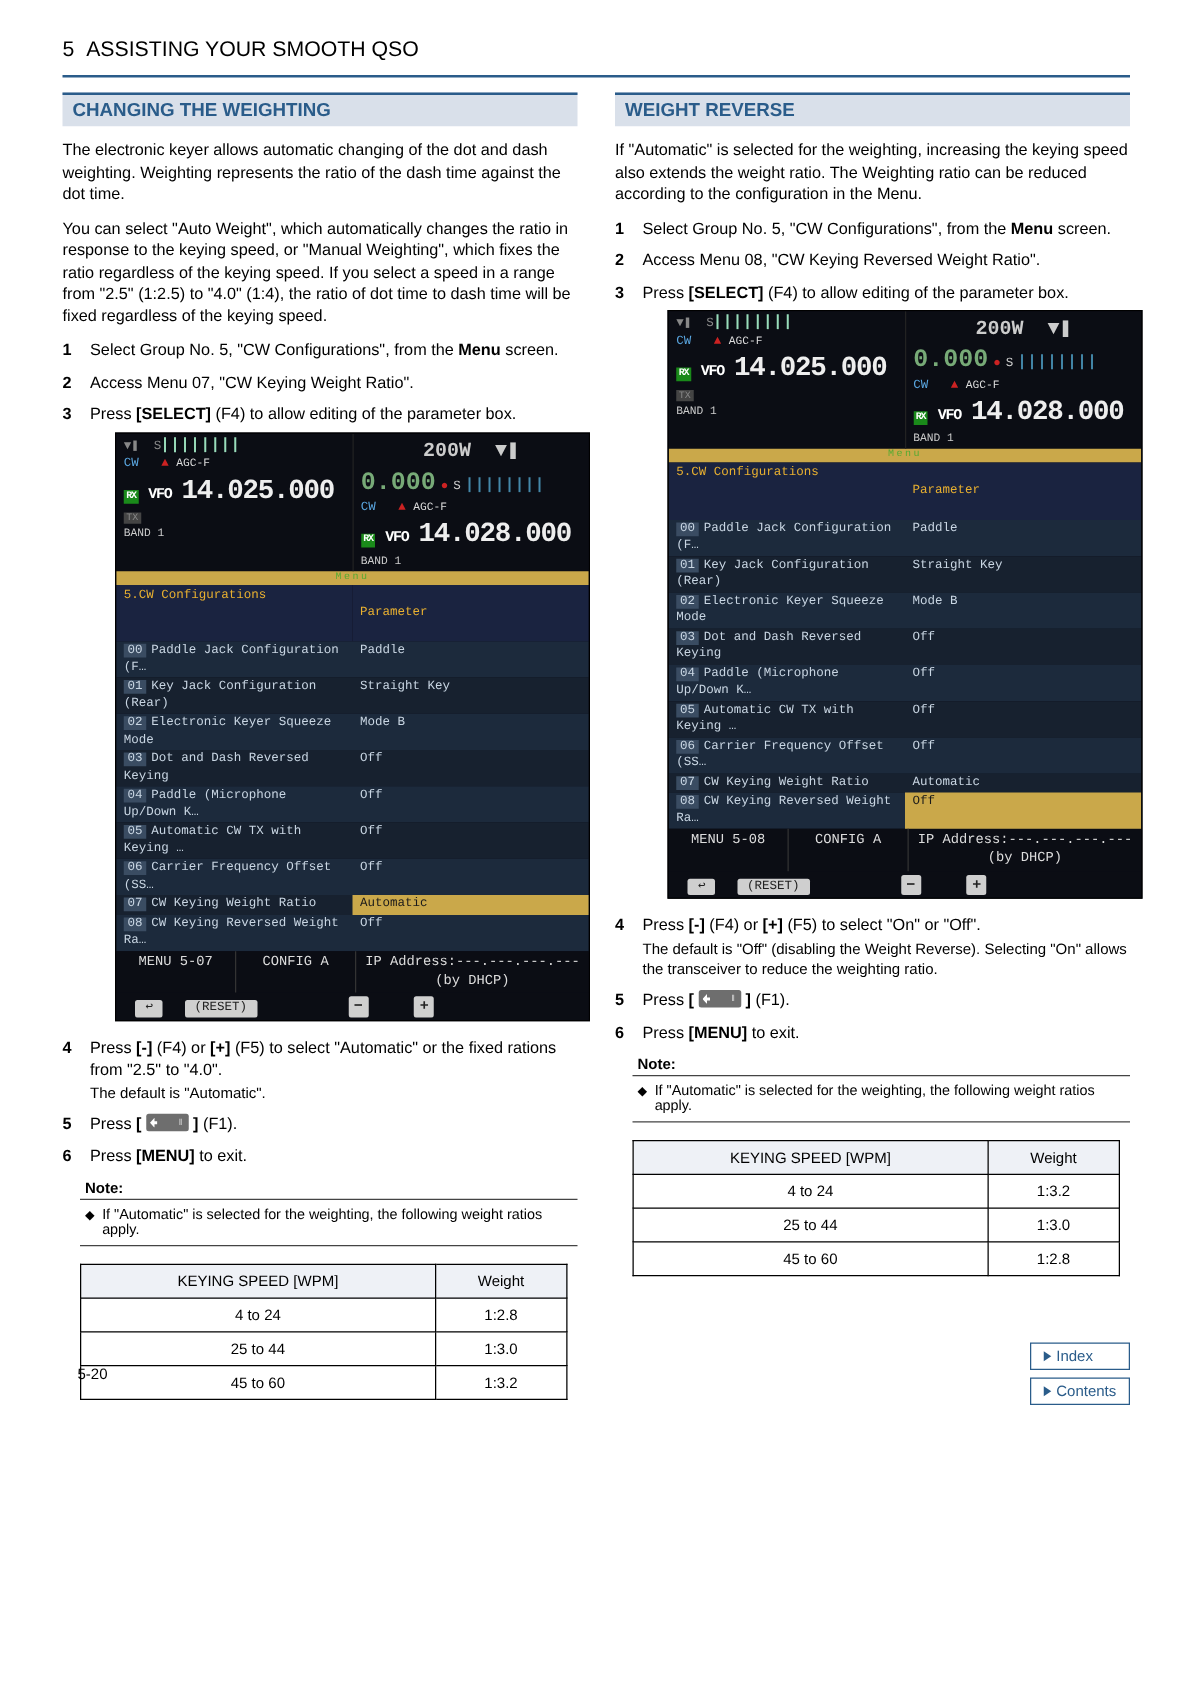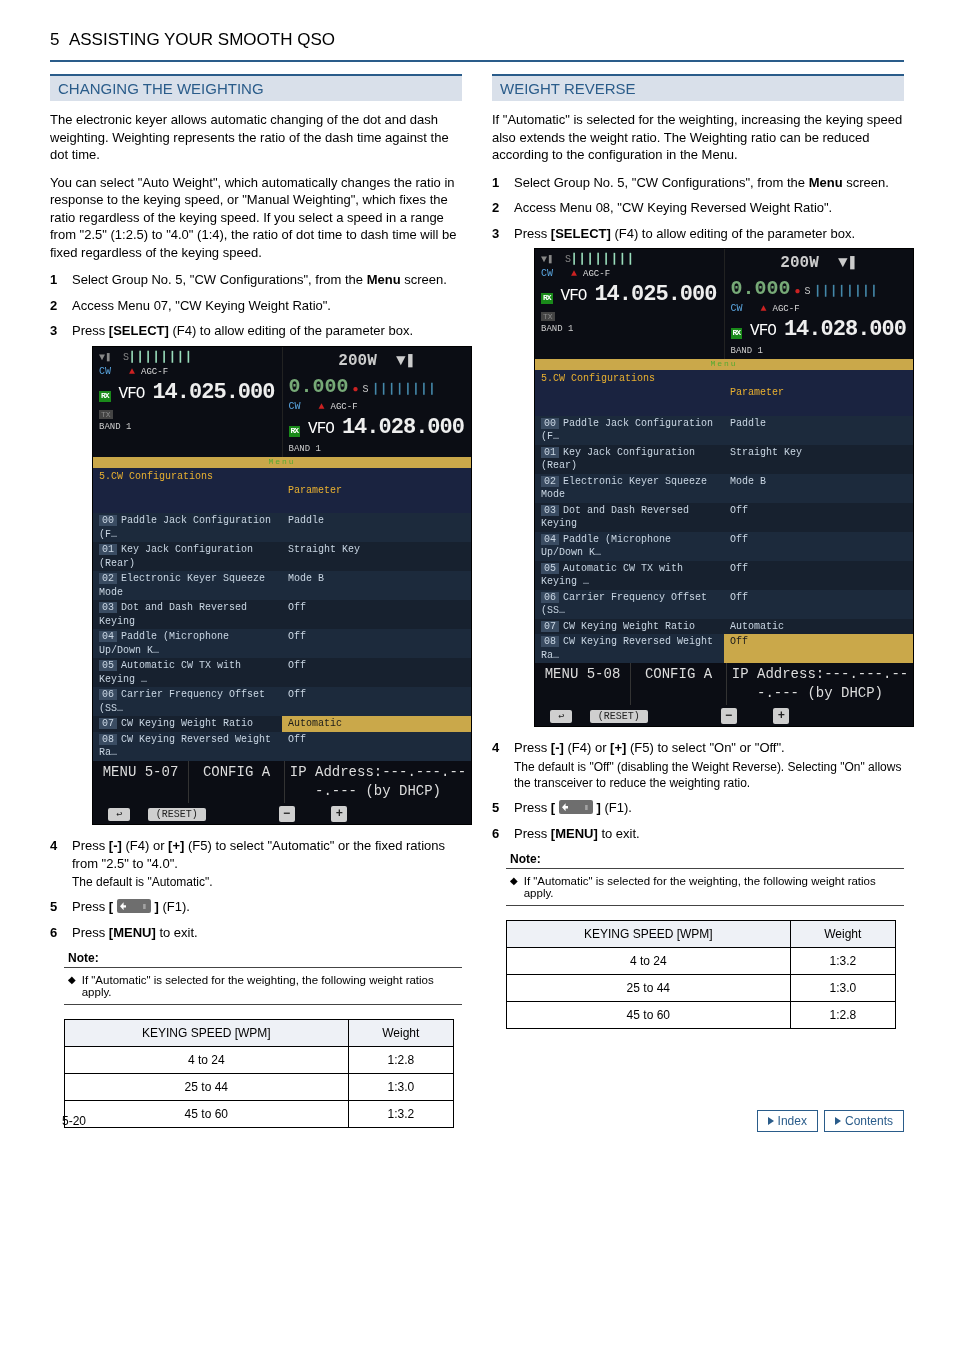--- a/index.html
+++ b/index.html
@@ -1,68 +1,68 @@
 <!DOCTYPE html>
 <html><head>
 <meta charset="utf-8">
 <style>
   * { box-sizing: border-box; margin: 0; padding: 0; }
   body { font-family: Arial, Helvetica, sans-serif; font-size: 13px; color: #000; background: #fff; width: 954px; padding: 30px 50px 24px 50px; position: relative; }
   .page-header { font-size: 17px; margin-bottom: 10px; }
   .hr-rule { border: none; border-top: 2px solid #2a5c8a; margin-bottom: 12px; }
   .columns { display: flex; gap: 30px; }
   .col { flex: 1; min-width: 0; }
-  .sect-title { background: #d9e0ea; color: #2a5c8a; font-weight: normal; font-size: 15px; padding: 4px 8px; margin-bottom: 10px; border-top: 2px solid #2a5c8a; }
+  .sect-title { background: #d9e0ea; color: #2a5c8a; font-weight: bold; font-size: 15px; padding: 4px 8px; margin-bottom: 10px; border-top: 2px solid #2a5c8a; }
   p { font-size: 13px; line-height: 1.35; margin-bottom: 10px; }
   ol.steps { list-style: none; padding-left: 0; counter-reset: step; }
   ol.steps > li { counter-increment: step; position: relative; padding-left: 22px; margin-bottom: 8px; font-size: 13px; line-height: 1.35; }
   ol.steps > li::before { content: counter(step); position: absolute; left: 0; top: 0; font-weight: bold; font-size: 13px; }
   .subtext { font-size: 12px; display: block; margin-top: 2px; }
   .figure { border: 1px solid #000; background:#0b0d14; margin: 6px 0 12px 20px; width: 380px; padding:0; overflow:hidden; font-family: "Courier New", monospace; }
   .fig-top { display:flex; background:#0b0d14; color:#ccc; font-size:10px; }
   .fig-half { flex:1; padding:4px 6px 2px 6px; position:relative; }
   .fig-half + .fig-half { border-left:1px solid #222; }
   .fig-watt { font-size:16px; color:#ccc; text-align:center;font-weight:bold; }
   .fig-cw { color:#5aa6e0; font-size:10px; }
   .fig-big { color:#eee; font-size:22px; font-weight:bold; letter-spacing:-1px; display:flex; align-items:baseline; gap:8px; }
-  .fig-vfo { font-size:16px; color:#fff; font-weight:normal; }
+  .fig-vfo { font-size:12px; color:#fff; font-weight:bold; }
   .fig-rx { background:#1a8a1a; color:#fff; font-size:8px; padding:0 2px; }
   .fig-tx { background:#444; color:#888; font-size:8px; padding:0 2px; }
   .fig-agc { font-size:9px; color:#ddd; }
   .fig-tri { color:#c22; }
   .fig-band { text-align:left; font-size:9px; color:#ccc; }
   .fig-menu-strip { background:#caa84a; color:#5a3; font-size:8px; text-align:center; letter-spacing:2px; }
   .fig-grouphdr { display:flex; font-size:10px; }
   .fig-grouphdr .g1 { flex:1; background:#1a2340; color:#e8b030; padding:2px 6px; }
   .fig-grouphdr .g2 { flex:1; background:#1a2340; color:#e8b030; padding:16px 6px; }
   .fig-row { display:flex; font-size:10px; color:#c9d6e3; background:#1c2a3c; }
   .fig-row.alt { background:#17212f; }
   .fig-row.sel .v { background:#caa84a; color:#1a1a1a; }
   .fig-row .k { flex:1; padding:1px 6px; }
   .fig-row .kn { background:#3a4c62; color:#c9d6e3; padding:0 3px; margin-right:4px; }
   .fig-row .v { flex:1; padding:1px 6px; }
-  .fig-bot { display:flex; background:#0b0d14; color:#ddd; font-size:14px; }
+  .fig-bot { display:flex; background:#0b0d14; color:#ddd; font-size:11px; }
   .fig-bot .seg { flex:1; text-align:center; padding:2px 2px; border-right:1px solid #333; }
   .fig-bot .seg:last-child { border-right:none; }
   .fig-bot2 { display:flex; background:#0b0d14; }
   .fig-bot2 .s { flex:1; text-align:center; padding:2px; }
   .fig-ico { background:#cfcfcf; color:#222; font-size:10px; display:inline-block; padding:0 8px; border-radius:2px; }
   .fig-pm { background:#cfcfcf; color:#222; display:inline-block; width:16px; font-size:12px; font-weight:bold; border-radius:2px; }
   .key-ico { display:inline-block; background:#6e6e6e; color:#fff; width:34px; height:14px; text-align:left; font-size:10px; line-height:14px; border-radius:2px; vertical-align:-2px; position:relative; }
   .key-ico::before{ content:""; position:absolute; left:3px; top:3px; width:6px; height:8px; background:#fff; clip-path: polygon(0 35%, 40% 35%, 40% 0, 100% 50%, 40% 100%, 40% 65%, 0 65%); transform: scaleX(-1); }
   .key-ico::after{ content:"\2016"; position:absolute; right:5px; top:1px; font-size:7px; color:#ddd; }
   .note-hdr { font-weight:bold; font-size:12px; border-bottom:1px solid #444; padding:2px 4px; margin:4px 0 4px 14px; }
   .note-body { font-size:11.5px; padding:2px 4px 6px 4px; border-bottom:1px solid #444; margin:0 0 14px 14px; display:flex; gap:6px; }
   .note-dia { font-size:10px; }
   table.wtable { border-collapse: collapse; width: 390px; margin-left:14px; margin-top:6px; }
   table.wtable th, table.wtable td { border:1px solid #000; padding:6px 8px; text-align:center; font-size:12px; }
   table.wtable th { background:#eef1f6; font-weight:normal;margin-top:20px; }
   .footer { position:absolute; bottom:20px; left:50px; right:50px; display:flex; justify-content:space-between; align-items:center; }
   .footer .pg { font-size:12px;margin-left:12px; }
-  .footer .btns { display:flex; gap:6px; }
+  .footer .btns { display:flex; gap:6px;flex-direction:column; }
   .fbtn { border:1px solid #2a5c8a; color:#2a5c8a; background:#fff; font-size:12px; padding:3px 10px; display:flex; align-items:center; gap:4px; cursor:pointer; }
   .tri { width:0; height:0; border-top:4px solid transparent; border-bottom:4px solid transparent; border-left:6px solid #2a5c8a; }
 </style>
 </head>
 <body>
 
 <div class="page-header">
   <span>5</span>&nbsp;&nbsp;<span>ASSISTING YOUR SMOOTH QSO</span>
 </div>
 <hr class="hr-rule">

